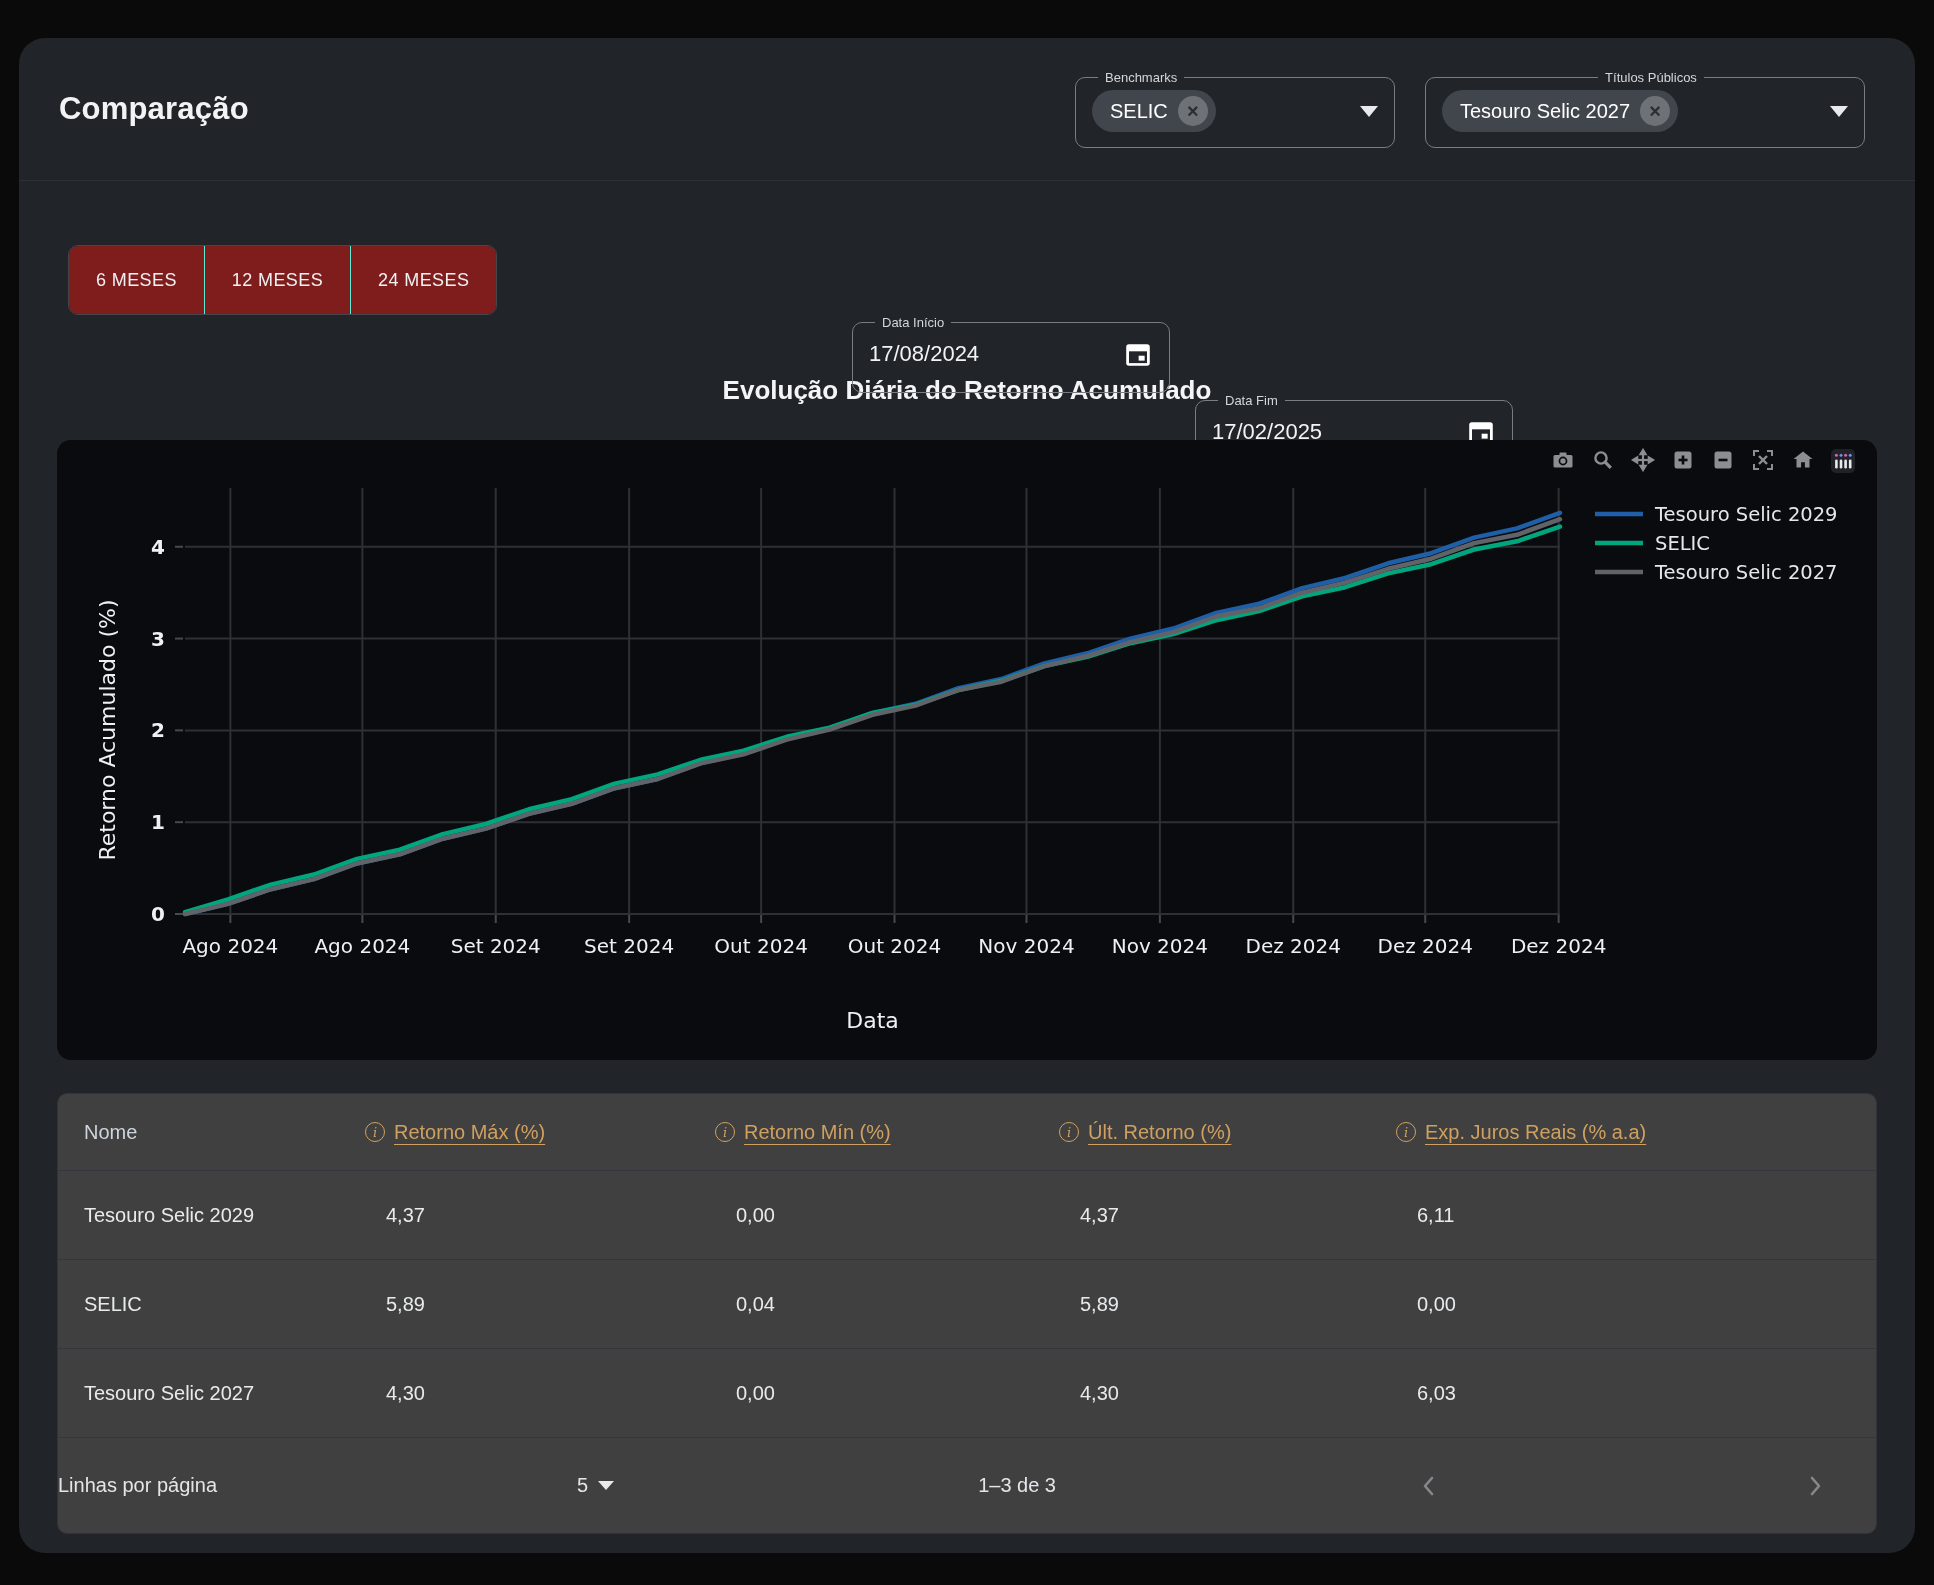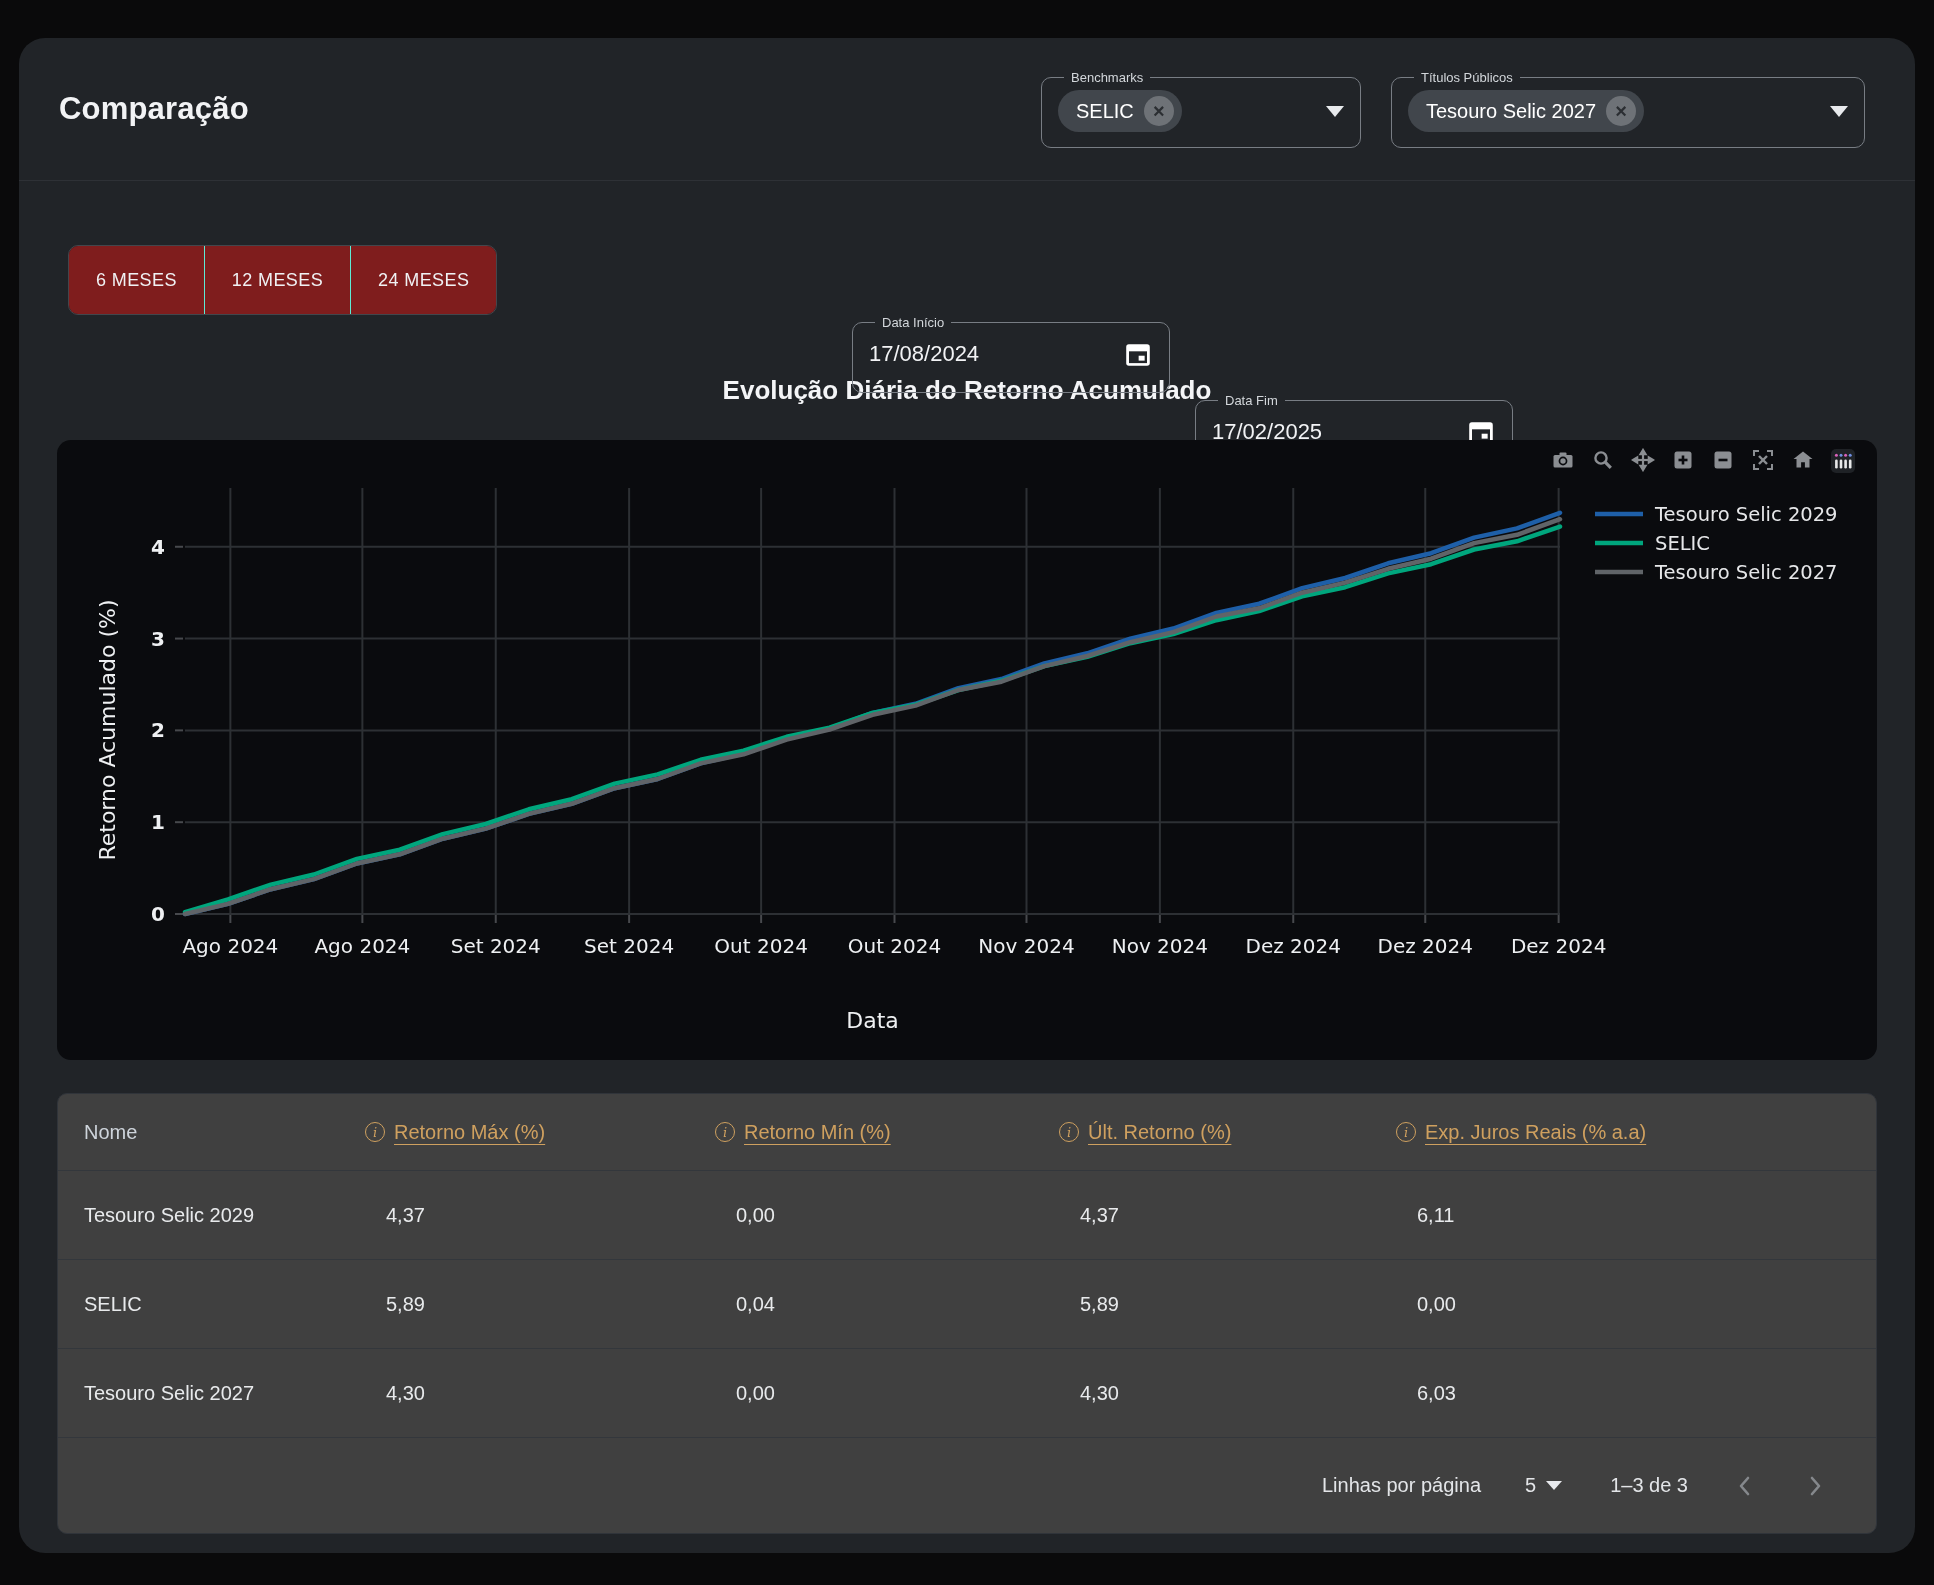--- a/index.html
+++ b/index.html
@@ -7,21 +7,21 @@
   .card{position:absolute;left:19px;top:38px;width:1896px;height:1515px;background:#212428;border-radius:26px;box-sizing:border-box;}
 
   
   .card-header{display:flex;align-items:center;height:142px;padding:0 50px 0 40px;border-bottom:1px solid #2e3136;}
   .page-title{font-size:31px;font-weight:700;letter-spacing:.2px;margin:0;color:#f2f3f5;}
   .selects{margin-left:auto;display:flex;gap:30px;align-items:flex-end;}
   fieldset.outlined{border:1px solid #787d84;border-radius:10px;margin:0;padding:2px 16px 10px 16px;height:78px;box-sizing:border-box;position:relative;}
   fieldset.outlined legend{font-size:13px;color:#d3d7db;padding:0 7px;margin-left:6px;}
   .select-box{display:flex;align-items:center;height:48px;}
   .f-bench{width:320px;}
-  .f-titulos{width:474px;}
+  .f-titulos{width:440px;text-align:center;}
   .chip{display:inline-flex;align-items:center;gap:10px;background:#41464c;border-radius:23px;padding:6px 8px 6px 18px;font-size:20px;color:#fff;white-space:nowrap;}
   .chip-x{width:30px;height:30px;border-radius:50%;background:#6e7277;color:#2b2e32;font-size:20px;font-weight:700;display:flex;align-items:center;justify-content:center;cursor:pointer;}
   .caret{margin-left:auto;width:0;height:0;border-left:9px solid transparent;border-right:9px solid transparent;border-top:11px solid #e8eaed;}
 
   
   .filter-row{position:relative;height:86px;margin-top:58px;padding-left:49px;}
   .btn-group{display:inline-flex;border:1px solid #43464c;border-radius:10px;overflow:hidden;margin-top:6px;}
   .btn-period{height:68px;padding:0 27px;font-size:18px;font-weight:500;color:#f0f1f3;background:#7f1d1d;border:none;border-left:1px solid #5eead4;letter-spacing:.4px;font-family:"Liberation Sans",sans-serif;cursor:pointer;}
   .btn-period:first-child{border-left:none;}
   .btn-period.active{background:#7f1d1d;}
@@ -45,21 +45,21 @@
   th.col-nome{padding-left:26px;color:#ced4db;font-size:20px;}
   th.sortable{padding-left:26px;}
   .hdr{display:inline-flex;align-items:center;gap:9px;cursor:pointer;}
   .hdr-label{color:#cfa05f;font-size:20px;text-decoration:underline;text-underline-offset:5px;text-decoration-thickness:1px;}
   .info{width:20px;height:20px;box-sizing:border-box;border:1.5px solid #cfa05f;border-radius:50%;font-size:13px;display:inline-flex;align-items:center;justify-content:center;color:#cfa05f;font-style:italic;font-family:"DejaVu Serif",serif;flex:none;}
   tbody tr{border-top:1px solid #33373c;}
   tbody td{height:86px;font-size:20px;color:#e8eaec;padding-left:47px;}
   tbody td.cell-nome{padding-left:26px;}
 
   
-  .pagination{display:flex;align-items:center;justify-content:flex-end;height:95px;border-top:1px solid #33373c;padding-right:48px;font-size:20px;color:#e3e5e8;}
+  .pagination{display:flex;align-items:center;justify-content:space-between;height:95px;border-top:1px solid #33373c;padding-right:48px;font-size:20px;color:#e3e5e8;}
   .rpp-select{display:inline-flex;align-items:center;gap:10px;margin-left:44px;cursor:pointer;}
   .rpp-caret{width:0;height:0;border-left:8px solid transparent;border-right:8px solid transparent;border-top:9px solid #e8eaed;}
   .range{margin-left:48px;}
   .pg-btn{margin-left:44px;background:none;border:none;padding:0;cursor:pointer;display:flex;}
 </style>
 </head>
 <body>
 
 <div class="card">
 

